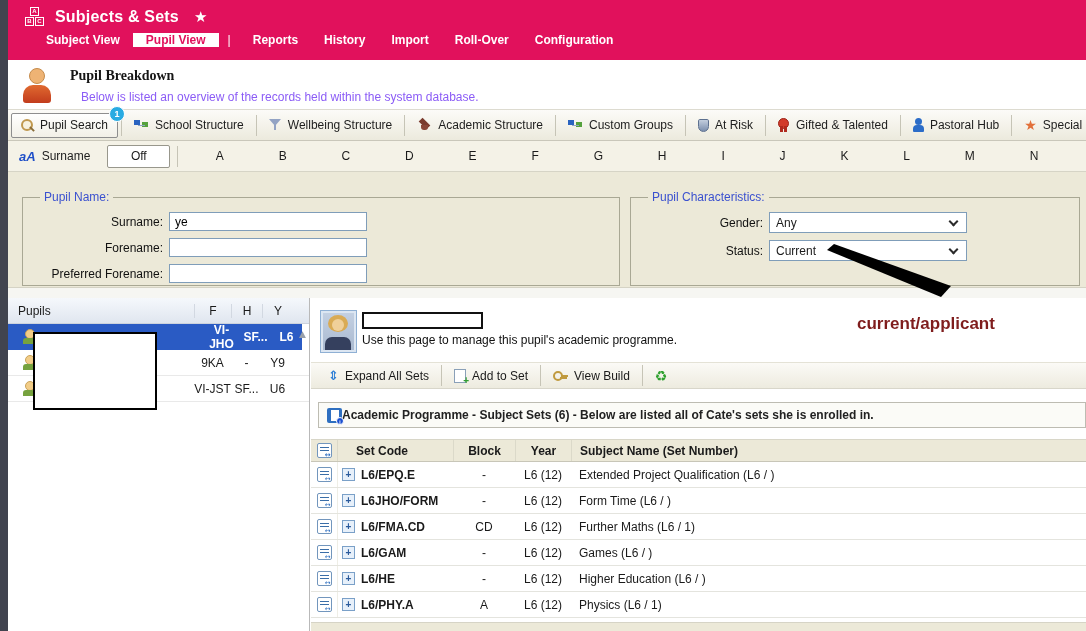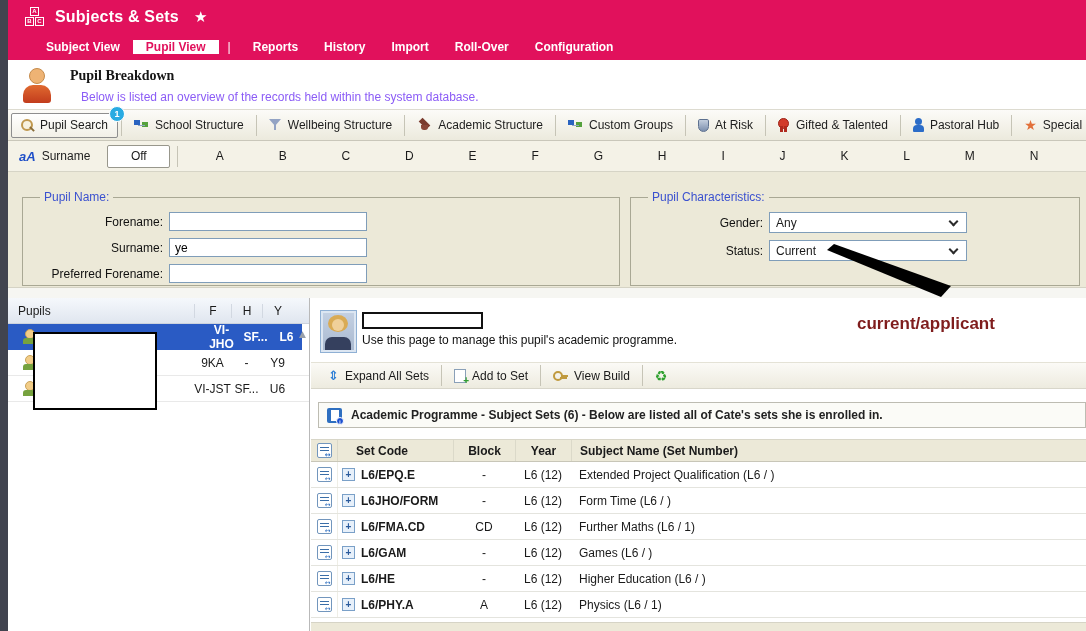--- a/index.html
+++ b/index.html
@@ -10,21 +10,21 @@
   #left-strip { position:absolute; left:0; top:0; width:8px; height:631px; background:#41444f; }
 
   
   #topbar { position:absolute; left:8px; top:0; width:1078px; height:60px; background:#e1115c; }
   .title-row { display:flex; align-items:center; height:33px; padding-left:17px; color:#fff; }
   .abc-icon { position:relative; width:19px; height:19px; }
   .abc-icon span { position:absolute; width:9px; height:9px; border:1px solid #fff; font-size:6px; line-height:7px; text-align:center; color:#fff; font-weight:bold; }
   .abc-a { top:0; left:5px; } .abc-b { bottom:0; left:0; } .abc-c { bottom:0; right:0; }
   .app-title { font-weight:bold; font-size:16px; margin-left:11px; letter-spacing:0.2px; }
   .star-glyph { margin-left:15px; font-size:15px; font-family:"DejaVu Sans", sans-serif; }
-  .tabs { display:flex; align-items:center; height:27px; margin-left:25px; font-size:12px; font-weight:bold; color:#fff; }
+  .tabs { display:flex; align-items:flex-start; height:27px; margin-left:25px; font-size:12px; font-weight:bold; color:#fff; }
   .tab { padding:0 13px; display:flex; align-items:center; cursor:default; }
   .tab.active { background:#fff; color:#e1115c; }
   .tab-sep { display:flex; align-items:center; padding:0 9px; font-weight:normal; }
 
   
   #page-head { position:absolute; left:8px; top:60px; width:1078px; height:50px; background:#fff; border-bottom:1px solid #dddbd0; }
   .person-icon { position:absolute; left:12px; top:7px; width:34px; height:38px; }
   .person-icon i { position:absolute; display:block; }
   .person-head { width:16px; height:16px; border-radius:50%; background:#eeb374; border:1px solid #c68b4b; left:9px; top:1px; }
   .person-body { width:28px; height:18px; border-radius:10px 10px 3px 3px; background:linear-gradient(#e06a30,#c23c1d); left:3px; top:18px; }
@@ -120,21 +120,21 @@
   .sets-toolbar { position:absolute; left:0; top:64px; width:775px; height:27px; background:linear-gradient(#fbfaf6,#edebdf); border-top:1px solid #e4e2d6; border-bottom:1px solid #d8d6ca; display:flex; align-items:center; padding-left:8px; font-size:12px; }
   .st-btn { display:flex; align-items:center; gap:6px; padding:0 9px; height:22px; }
   .updown-glyph { color:#2f7fd6; font-weight:bold; font-size:13px; font-family:"DejaVu Sans", sans-serif; }
   .addpage-icon { position:relative; width:12px; height:14px; background:#fff; border:1px solid #8aa0b8; flex:none; }
   .addpage-icon span { position:absolute; right:-4px; bottom:-4px; color:#2f9e2f; font-weight:bold; font-size:10px; background:transparent; }
   .key-icon { position:relative; width:15px; height:9px; flex:none; }
   .key-icon::before { content:""; position:absolute; width:6px; height:6px; border:2px solid #c09a3e; border-radius:50%; left:0; top:0; }
   .key-icon::after { content:""; position:absolute; width:7px; height:2px; background:#c09a3e; right:0; top:4px; box-shadow:-1px 2px 0 -0px #c09a3e; }
   .refresh-glyph { color:#2fa12f; font-size:14px; font-family:"DejaVu Sans", sans-serif; }
 
-  .academic-bar { position:absolute; left:7px; top:104px; width:768px; height:26px; border:1px solid #bdbcb2; background:#fbfbf7; display:flex; align-items:center; gap:9px; padding-left:8px; font-size:12px; font-weight:600; color:#222; }
+  .academic-bar { position:absolute; left:7px; top:104px; width:768px; height:26px; border:1px solid #bdbcb2; background:#fbfbf7; display:flex; align-items:center; gap:0; padding-left:8px; font-size:12px; font-weight:600; color:#222; }
   .book-icon { position:relative; width:15px; height:15px; background:#2f6fc0; border-radius:2px; flex:none; }
   .book-icon::before { content:""; position:absolute; width:8px; height:11px; background:#fff; left:4px; top:2px; }
   .book-icon b { position:absolute; right:-2px; bottom:-2px; width:8px; height:8px; border-radius:50%; background:#1a4fd0; color:#fff; font-size:5px; line-height:8px; text-align:center; border:1px solid #fff; font-style:normal; }
 
   .tbl-header { position:absolute; left:0; top:141px; width:775px; height:23px; background:#ece9d8; border-top:1px solid #d8d6c8; border-bottom:1px solid #c8c6b8; display:flex; align-items:center; font-size:12px; font-weight:600; }
   .tbl-header .tcell { border-left:1px solid #dbd9c9; height:100%; display:flex; align-items:center; }
   .tcell-icon { width:26px; justify-content:center; border-left:none !important; }
   .tcell-code { width:116px; padding-left:18px; }
   .tcell-block { width:62px; justify-content:center; }
   .tcell-year { width:56px; justify-content:center; }
@@ -260,26 +260,26 @@
       <span>L</span>
       <span>M</span>
       <span>N</span>
     </div>
   </div>
 
   <div id="filter-area">
     <fieldset id="fs-name">
       <legend>Pupil Name:</legend>
       <div class="frow">
+        <label>Surname:</label>
+        <input type="text" value="ye" style="">
+      </div>
+      <div class="frow">
         <label>Forename:</label>
         <input type="text" value="" style="">
-      </div>
-      <div class="frow">
-        <label>Surname:</label>
-        <input type="text" value="ye" style="">
       </div>
       <div class="frow">
         <label>Preferred Forename:</label>
         <input type="text" value="" style="">
       </div>
     </fieldset>
 
     <fieldset id="fs-char">
       <legend>Pupil Characteristics:</legend>
       <div class="frow">

